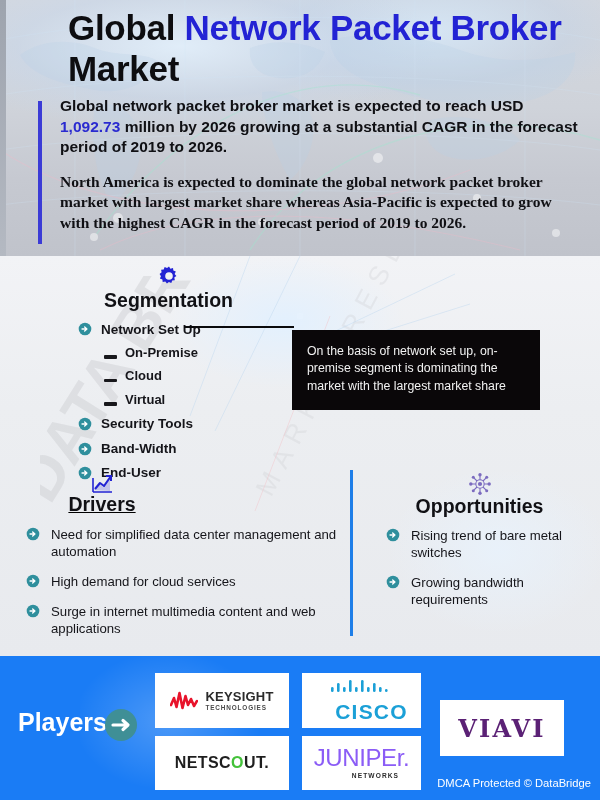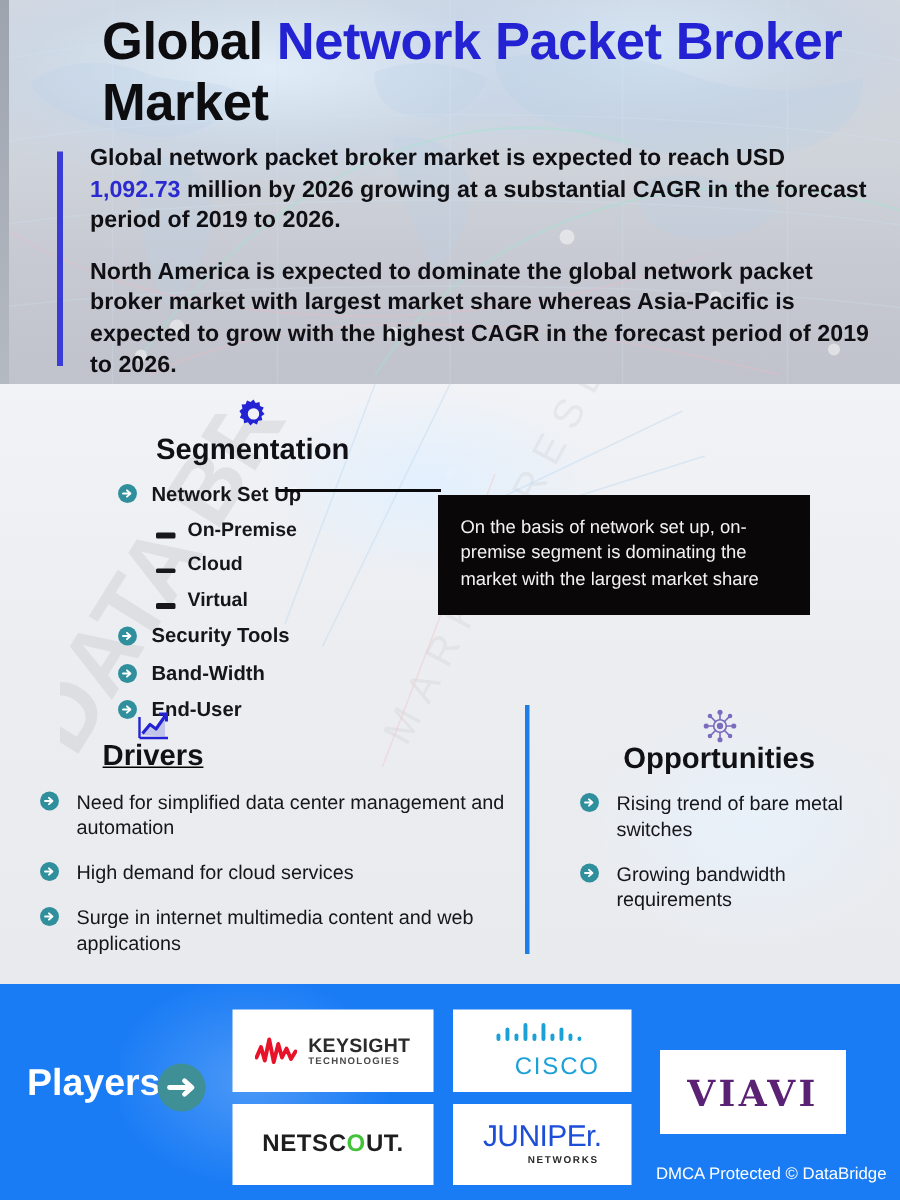--- a/index.html
+++ b/index.html
@@ -37,21 +37,21 @@
   }
   .title .hl { color:#2323d4; }
   .accent-bar {
     position:absolute; left:38px; top:101px; width:4px; height:143px;
     background:#3b3bd6;
   }
   .desc {
     position:absolute; left:60px; top:96px; width:520px;
     font-size:15.5px; font-weight:bold; line-height:1.33; color:#101014;
   }
-  .desc p + p { margin-top:14px; }
+  .desc p + p { margin-top:14px;font-family:Liberation Serif, serif; }
   .desc .num { color:#2a2ad0; }
 
   
   .body {
     position:absolute; left:0; top:256px; width:600px; height:400px;
     background:linear-gradient(180deg,#f2f3f6 0%, #eceef1 38%, #e8eaee 100%);
     overflow:hidden;
   }
   .watermark {
     position:absolute; left:40px; top:20px; width:340px; height:300px;
@@ -151,33 +151,33 @@
   .lc-viavi    { left:440px; top:700px; width:124px; height:56px; }
   .lc-netscout { left:155px; top:736px; width:134px; height:54px; }
   .lc-juniper  { left:302px; top:736px; width:119px; height:54px; }
 
   .keysight-wrap { display:flex; align-items:flex-end; gap:7px; }
   .keysight-text { line-height:1; }
   .keysight-name { font-size:13px; font-weight:bold; color:#2b2b2b; letter-spacing:.2px; }
   .keysight-sub  { font-size:6.4px; font-weight:bold; color:#4a4a4a; letter-spacing:.85px; margin-top:2px; }
 
   .cisco-wrap { text-align:center; }
-  .cisco-word { font-size:16px; font-weight:normal; color:#1ba0d7; letter-spacing:1.2px; margin-top:2px; line-height:1;margin-left:20px; }
+  .cisco-word { font-size:21px; font-weight:bold; color:#1ba0d7; letter-spacing:1.2px; margin-top:2px; line-height:1;margin-left:20px; }
 
   .viavi-word {
     font-size:24px; font-weight:bold; color:#5b2175; letter-spacing:2.2px;
     font-family:"DejaVu Serif", serif;
   }
 
   .netscout-word { font-size:16px; font-weight:bold; color:#1e1e1e; letter-spacing:.4px;text-align:center; }
   .netscout-word .g { color:#44c23a; }
   .netscout-word .dot { color:#1e1e1e; }
 
   .juniper-wrap { text-align:center; line-height:1; }
-  .juniper-name { font-size:20px; color:#1d4ed8; letter-spacing:-.4px; font-weight:normal; }
+  .juniper-name { font-size:24px; color:#8b5cf6; letter-spacing:-.4px; font-weight:normal; }
   .juniper-sub { font-size:6.6px; color:#2b2b2b; letter-spacing:1.1px; margin-top:3px; margin-left:28px; font-weight:bold;}
 
   .dmca {
     position:absolute; right:9px; top:778px;
     font-size:11.2px; color:#ffffff; line-height:1;
   }
 </style>
 </head>
 <body>
 

